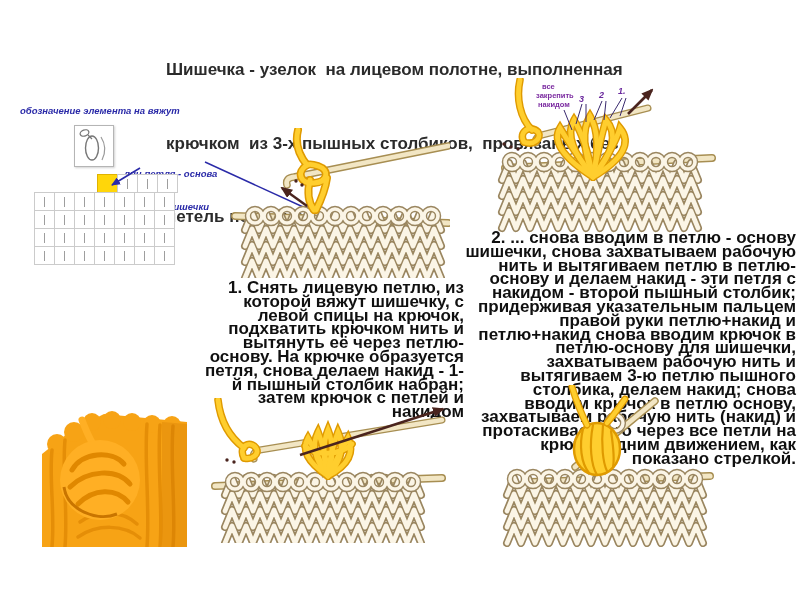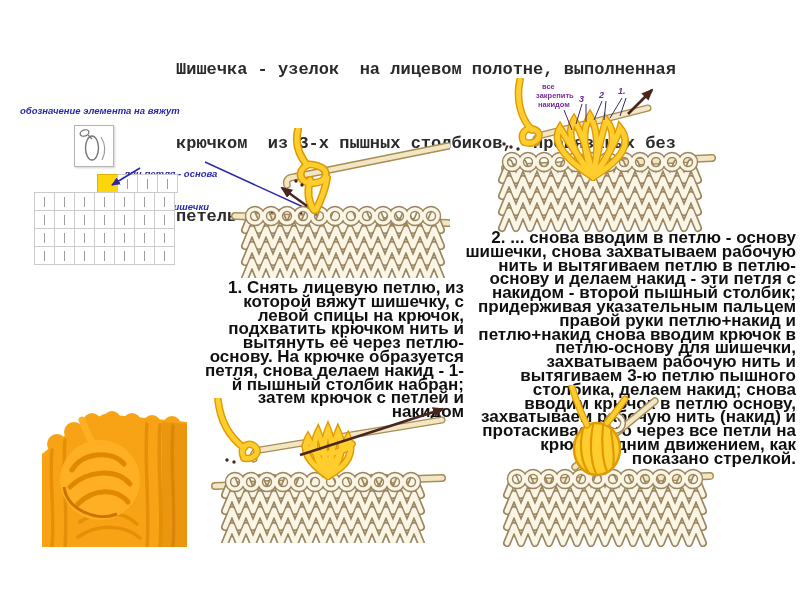--- a/index.html
+++ b/index.html
@@ -1,19 +1,19 @@
 <!DOCTYPE html>
 <html><head>
 <meta charset="utf-8">
 <style>
   html,body{margin:0;padding:0;background:#ffffff;}
   .canvas{position:relative;width:800px;height:599px;background:#fff;overflow:hidden;
           font-family:"Liberation Sans",sans-serif;}
-  .title{position:absolute;left:176px;top:9px;font-size:17px;font-weight:bold;
-         color:#2b2b2b;line-height:24.5px;white-space:pre;font-family:Liberation Mono, monospace;}
+  .title{position:absolute;left:166px;top:9px;font-size:17px;font-weight:bold;
+         color:#2b2b2b;line-height:24.5px;white-space:pre;}
   .schema-caption{position:absolute;left:20px;top:105px;font-size:9.5px;font-weight:bold;
          font-style:italic;color:#2a2aa8;}
   .symbol-box{position:absolute;left:74px;top:125px;width:38px;height:40px;background:#fff;
          border:1px solid #b5b5b5;box-shadow:1px 1px 2px rgba(0,0,0,.18);}
   .symbol-note{position:absolute;left:124px;top:146px;font-size:9.5px;font-weight:bold;
          font-style:italic;color:#2a2aa8;line-height:11px;white-space:pre;}
   .chart{position:absolute;left:35px;top:175px;}
   .chart-row{display:flex;}
   .chart-row.partial{margin-left:63px;}
   .cell{width:21px;height:19px;border:1px solid #cbcbcb;margin:-1px 0 0 -1px;

